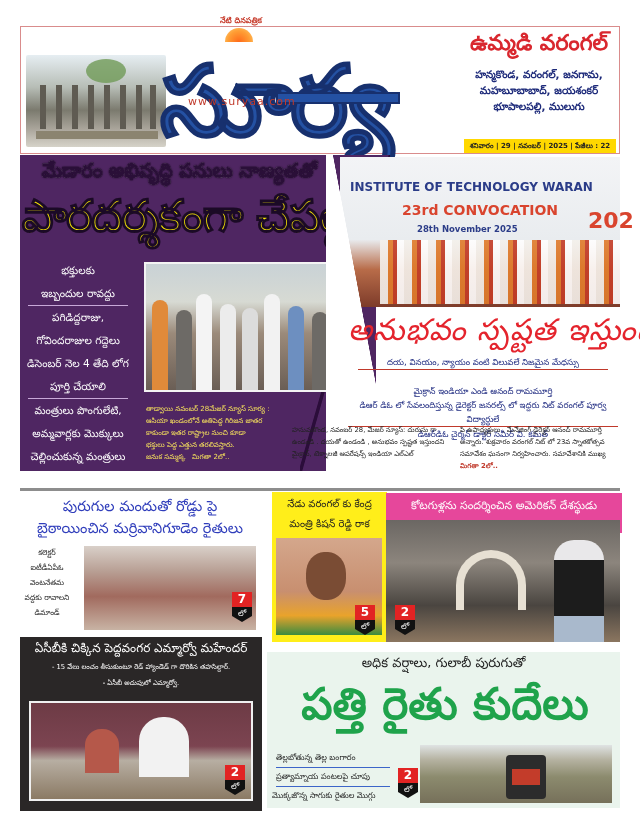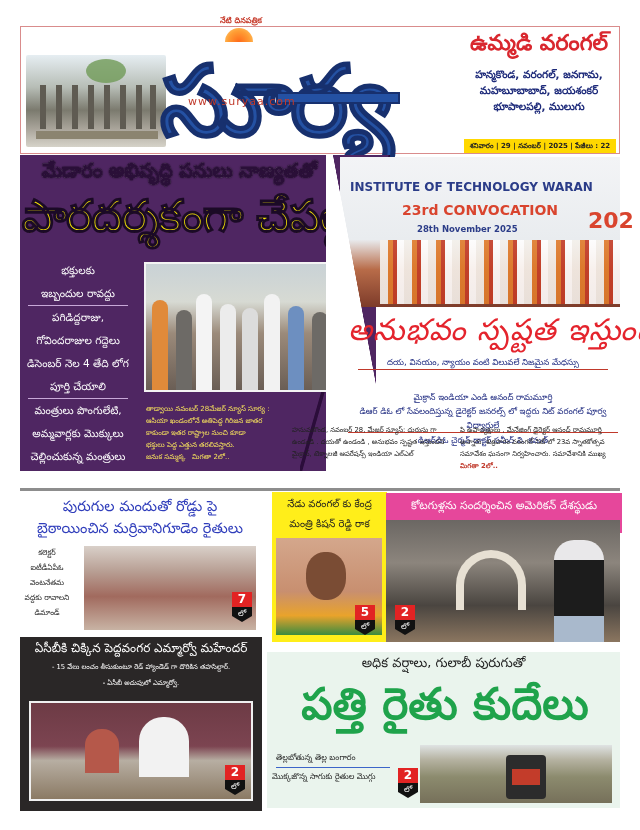--- a/index.html
+++ b/index.html
@@ -35,21 +35,21 @@
 
   
   .nit-photo { left: 340px; top: 157px; width: 280px; height: 150px; background: linear-gradient(180deg,#f3f4f6 0%,#e9ecef 55%,#b86c49 75%,#7d3b2a 100%); overflow: hidden; }
   .nit-line1 { left: 350px; top: 180px; font-size: 12px; font-weight: bold; color: #2b3c88; white-space: nowrap; }
   .nit-line2 { left: 402px; top: 202px; font-size: 14px; font-weight: bold; color: #d9442e; white-space: nowrap; }
   .nit-line3 { left: 417px; top: 224px; font-size: 8.5px; font-weight: bold; color: #2b3c88; white-space: nowrap; }
   .nit-big { left: 588px; top: 208px; font-size: 22px; font-weight: bold; color: #d9442e; }
   .nit-people { left: 380px; top: 240px; width: 240px; height: 64px; background: repeating-linear-gradient(90deg,#f4f1ec 0 8px,#e07b2a 8px 13px,#c33b25 13px 17px,#fff 17px 24px); opacity: .9; }
   .nit-head { left: 348px; top: 312px; font-family: "DejaVu Serif", serif; font-size: 30px; font-style: italic; color: #e4242d; white-space: nowrap; letter-spacing: 1px; }
   .nit-sub { left: 348px; top: 355px; width: 270px; text-align: center; font-size: 8.5px; color: #1e2a80; line-height: 14px; }
-  .nit-sub .rule { border-bottom: 1px solid #c0392b; margin: 0 10px 20px; }
+  .nit-sub .rule { border-bottom: 1px solid #c0392b; margin: 0 10px 14px; }
   .nit-body { left: 292px; top: 426px; width: 328px; font-size: 6.8px; color: #222; line-height: 12px; }
   .nit-body .col { position: absolute; top: 0; width: 158px; }
   .more { color: #c0392b; font-weight: bold; }
 
   .hrule { left: 20px; top: 488px; width: 600px; height: 3px; background: #8d8d8d; }
 
   
   .farm-head { left: 20px; top: 495px; width: 240px; text-align: center; font-size: 14.5px; line-height: 22px; color: #2f3dbb; }
   .farm-side { left: 22px; top: 545px; width: 50px; text-align: center; font-size: 7.5px; line-height: 15px; color: #222; }
   .farm-photo { left: 84px; top: 546px; width: 172px; height: 84px; background: linear-gradient(180deg,#d9d0c9 0%,#b89f94 30%,#a16a5e 60%,#c8b3a4 100%); overflow: hidden; }
@@ -230,20 +230,21 @@
 <div class="abs badge" style="left:225px;top:765px;">
   <div class="num">2</div>
   <div class="lo">లో</div>
 </div>
 
 <div class="abs cot-box"></div>
 <div class="abs cot-kicker">అధిక వర్షాలు, గులాబీ పురుగుతో</div>
 <div class="abs cot-head">పత్తి రైతు కుదేలు</div>
 <div class="abs cot-points">
   <div class="sep">తెల్లబోతున్న తెల్ల బంగారం</div>
+  <div class="sep">ప్రత్యామ్నాయ పంటలపై చూపు</div>
   <div>మొక్కజొన్న సాగుకు రైతుల మొగ్గు</div>
 </div>
 <div class="abs badge" style="left:398px;top:768px;">
   <div class="num">2</div>
   <div class="lo">లో</div>
 </div>
 <div class="abs cot-photo">
     <div class="tractor"></div>
   </div>
 

